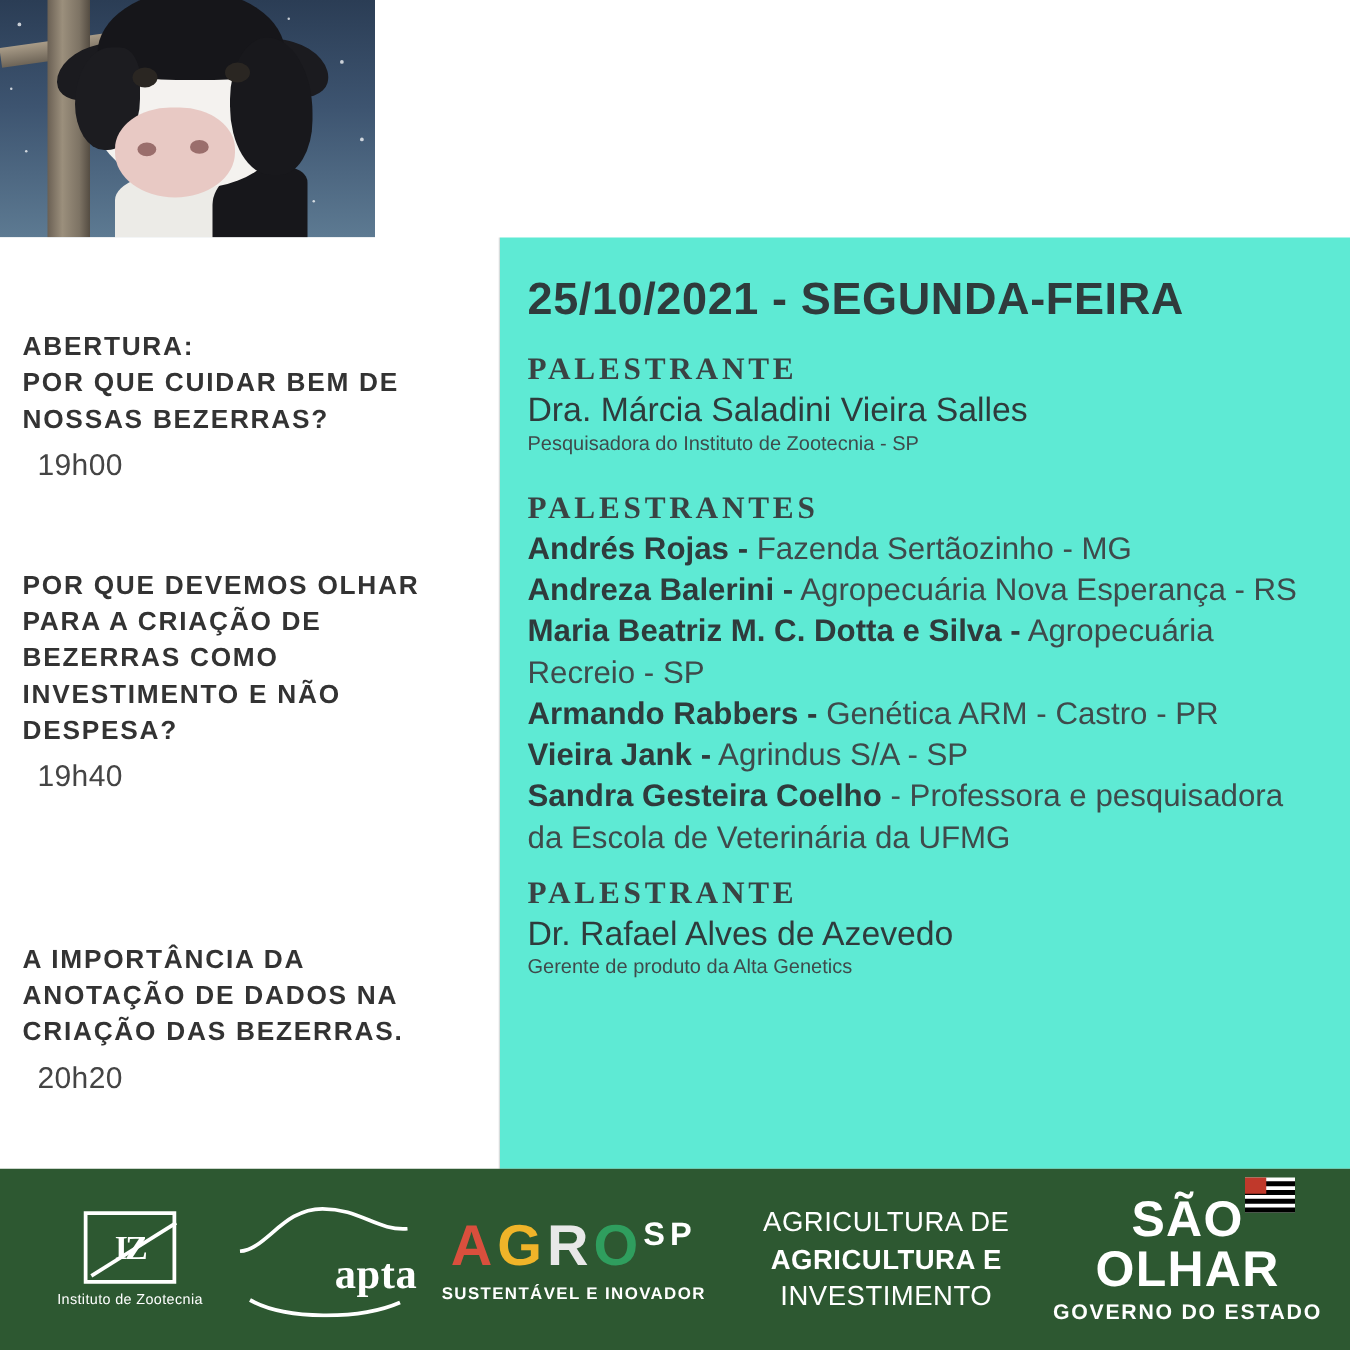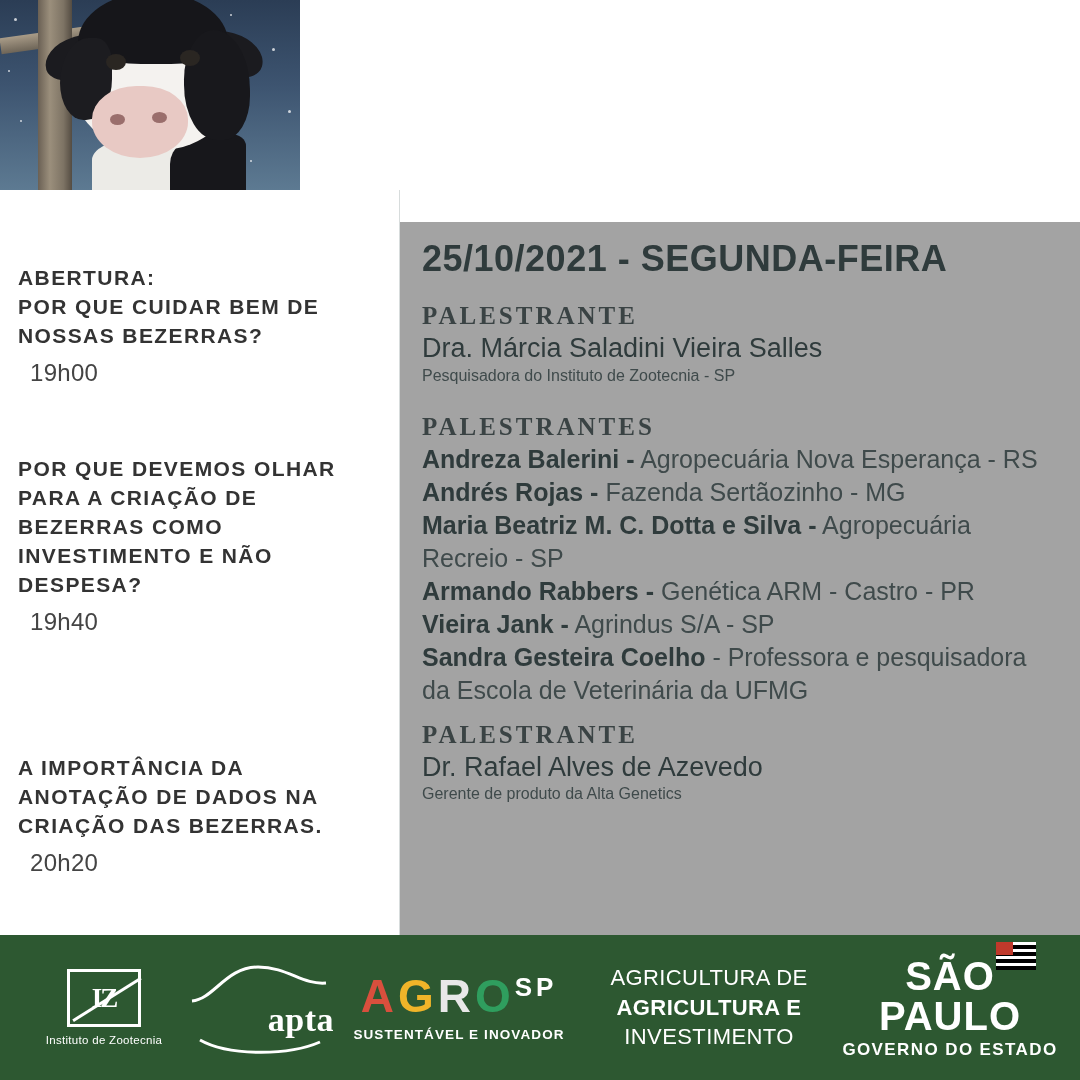--- a/index.html
+++ b/index.html
@@ -185,23 +185,22 @@
     color: #444444;
     margin-top: 8px;
     padding-left: 12px;
     letter-spacing: .3px;
   }
   .sp-1 { height: 42px; }
   .sp-2 { height: 92px; }
 
   .right-col {
     flex: 1;
-    background: #a3a3a3;
-    padding: 16px 26px 0 22px;
-    margin-top: 32px;
+    background: #5eead4;
+    padding: 28px 26px 0 22px;
   }
   .date-line {
     font-size: 36px;
     font-weight: bold;
     color: #2f3b3c;
     letter-spacing: .5px;
     margin-bottom: 22px;
   }
   .role {
     font-family: "Liberation Serif", serif;
@@ -434,24 +433,24 @@
         <div class="speaker-main">Dra. Márcia Saladini Vieira Salles</div>
         <div class="speaker-sub">Pesquisadora do Instituto de Zootecnia - SP</div>
       </div>
 
       <div class="block-gap"></div>
 
       <div>
         <div class="role">PALESTRANTES</div>
 
         <div class="speaker-row">
-          <b>Andreza Balerini -</b><span> Agropecuária Nova Esperança - RS</span>
+          <b>Andrés Rojas -</b><span> Fazenda Sertãozinho - MG</span>
         </div>
         <div class="speaker-row">
-          <b>Andrés Rojas -</b><span> Fazenda Sertãozinho - MG</span>
+          <b>Andreza Balerini -</b><span> Agropecuária Nova Esperança - RS</span>
         </div>
         <div class="speaker-row">
           <b>Maria Beatriz M. C. Dotta e Silva -</b><span> Agropecuária Recreio - SP</span>
         </div>
         <div class="speaker-row">
           <b>Armando Rabbers -</b><span> Genética ARM - Castro - PR</span>
         </div>
         <div class="speaker-row">
           <b>Vieira Jank -</b><span> Agrindus S/A - SP</span>
         </div>
@@ -506,18 +505,18 @@
     </div>
 
     <div class="logo-sp">
       <div class="sp-flag">
         <div class="band b1"></div>
         <div class="band b2"></div>
         <div class="band b3"></div>
         <div class="band b4"></div>
         <div class="canton"></div>
       </div>
-      <div class="sp-word">SÃO PAULO</div>
+      <div class="sp-word">SÃO OLHAR</div>
       <div class="sp-sub">GOVERNO DO ESTADO</div>
     </div>
 
   </div>
 </div>
 
 </body></html>

